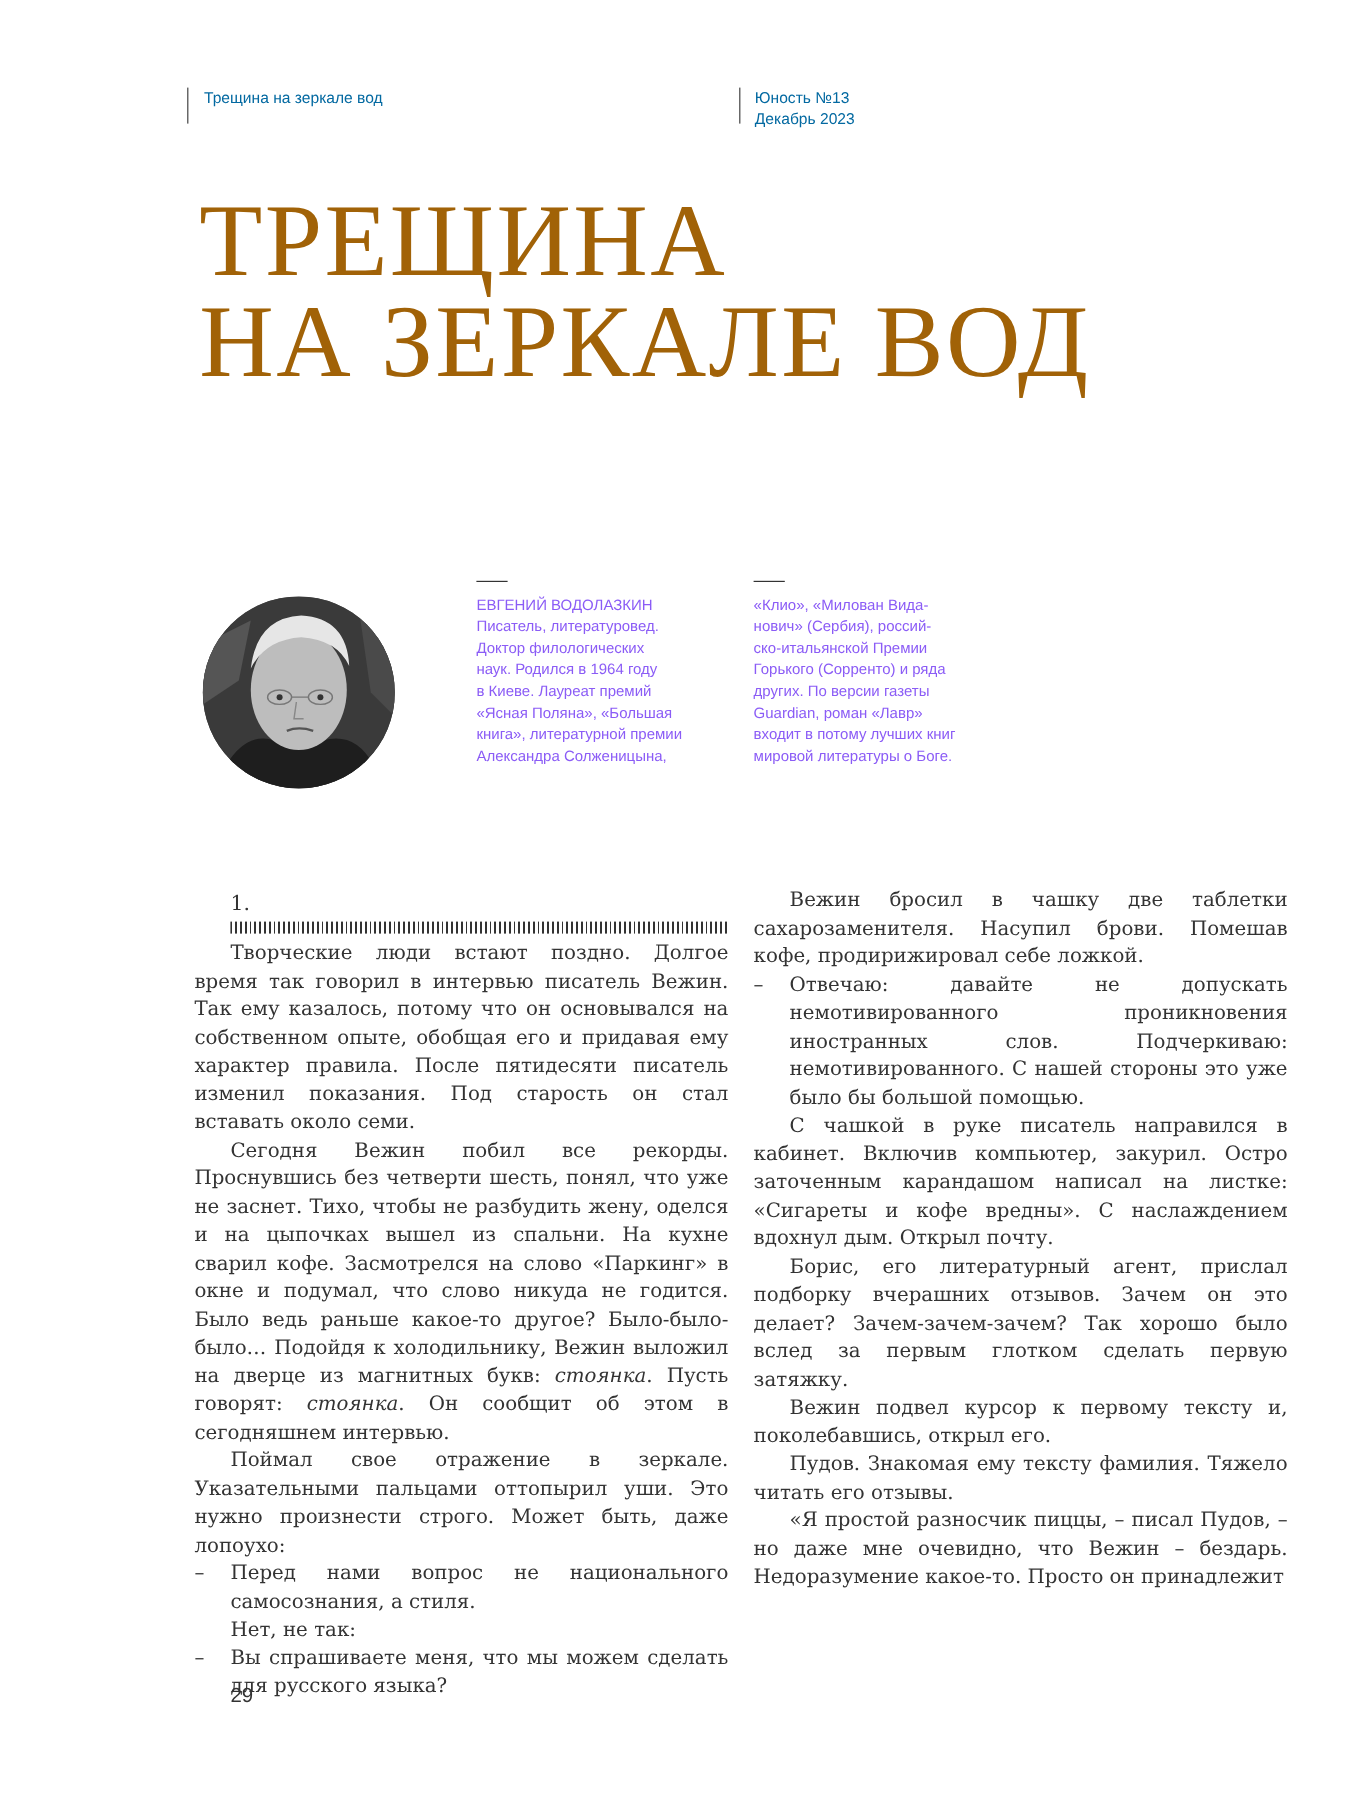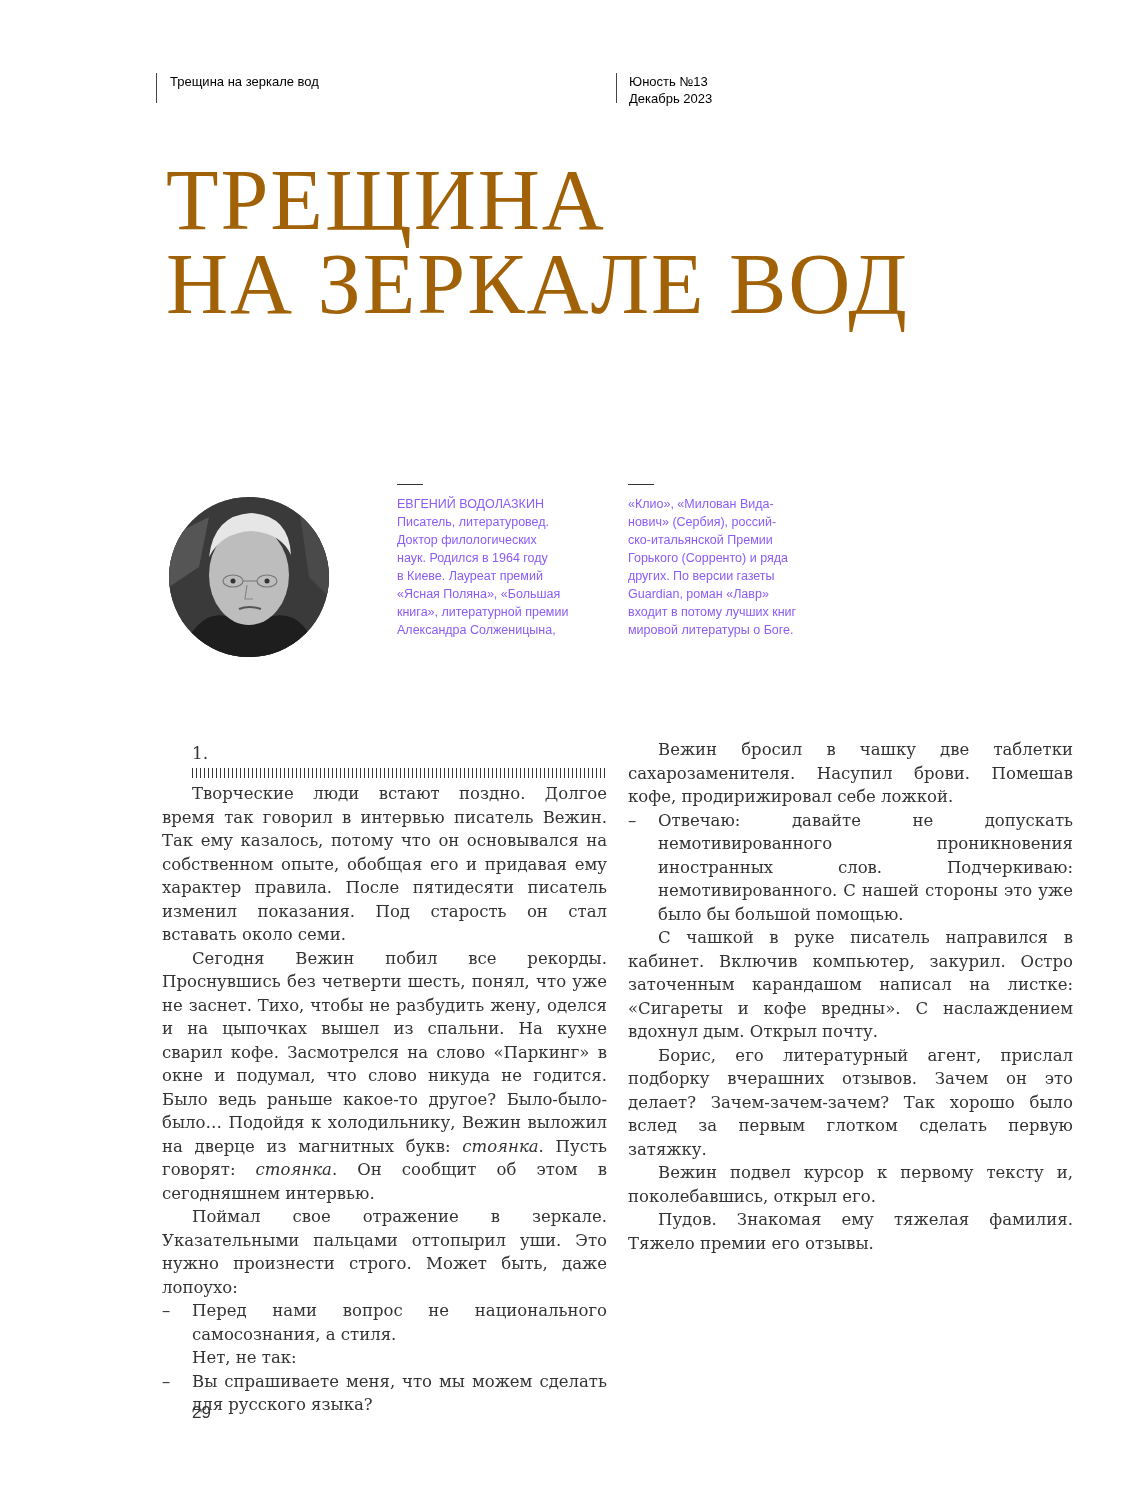--- a/index.html
+++ b/index.html
@@ -1,19 +1,19 @@
 <!DOCTYPE html>
 <html><head>
   <meta charset="utf-8">
   <style>
     html, body { margin: 0; padding: 0; background: #ffffff; }
     body { width: 1139px; height: 1500px; position: relative; overflow: hidden; color: #2a2a2a; }
     .header-left { position: absolute; left: 156px; top: 73px; height: 30px; border-left: 1.5px solid #444; padding-left: 13px; }
     .header-right { position: absolute; left: 616px; top: 73px; height: 30px; border-left: 1.5px solid #444; padding-left: 12px; }
-    .hdr-text { font-family: "Liberation Sans", sans-serif; font-size: 13px; color: #000000; line-height: 17px; display: block; }
+    .hdr-text { font-family: "Liberation Sans", sans-serif; font-size: 13px; color: #0369a1; line-height: 17px; display: block; }
     .title { position: absolute; left: 166px; top: 158px; font-family: "Liberation Serif", serif; font-weight: 400; color: #7676a4; font-size: 86px; line-height: 84px; letter-spacing: 2px; }
     .title span { display: block; }
     .photo { position: absolute; left: 169px; top: 497px; width: 160px; height: 160px; border-radius: 50%; overflow: hidden; background: radial-gradient(circle at 50% 42%, #e8e8e8 0 22%, #b5b5b5 30%, #5a5a5a 52%, #2b2b2b 70%, #1a1a1a 100%); }
     .photo svg { width: 100%; height: 100%; display: block; }
     .bio-col { position: absolute; top: 484px; width: 230px; font-family: "Liberation Sans", sans-serif; font-size: 12.5px; line-height: 18px; color: #8b5cf6; }
     .bio-col .dash { display: block; width: 26px; border-top: 1.5px solid #333; margin-bottom: 10px; }
     .bio-col.c1 { left: 397px; }
     .bio-col.c2 { left: 628px; }
     .bio-col span.line { display: block; white-space: nowrap; }
     .col { position: absolute; top: 742px; width: 445px; font-family: "DejaVu Serif", "Liberation Serif", serif; font-size: 16.5px; line-height: 23.5px; color: #333; }
@@ -95,16 +95,17 @@
   <p class="indented-plain">Нет, не так:</p>
   <p class="dialog"><span class="em-dash">–</span><span>Вы спрашиваете меня, что мы можем сделать для русского языка?</span></p>
 </div>
 
 <div class="col right">
   <p>Вежин бросил в чашку две таблетки сахарозаменителя. Насупил брови. Помешав кофе, продирижировал себе ложкой.</p>
   <p class="dialog"><span class="em-dash">–</span><span>Отвечаю: давайте не допускать немотивированного проникновения иностранных слов. Подчеркиваю: немотивированного. С нашей стороны это уже было бы большой помощью.</span></p>
   <p>С чашкой в руке писатель направился в кабинет. Включив компьютер, закурил. Остро заточенным карандашом написал на листке: «Сигареты и кофе вредны». С наслаждением вдохнул дым. Открыл почту.</p>
   <p>Борис, его литературный агент, прислал подборку вчерашних отзывов. Зачем он это делает? Зачем-зачем-зачем? Так хорошо было вслед за первым глотком сделать первую затяжку.</p>
   <p>Вежин подвел курсор к первому тексту и, поколебавшись, открыл его.</p>
-  <p>Пудов. Знакомая ему тяжелая фамилия. Тяжело премии его отзывы.</p>
+  <p>Пудов. Знакомая ему тексту фамилия. Тяжело читать его отзывы.</p>
+  <p>«Я простой разносчик пиццы, – писал Пудов, – но даже мне очевидно, что Вежин – бездарь. Недоразумение какое-то. Просто он принадлежит</p>
 </div>
 
 <div class="page-num">29</div>
 
 </body></html>

